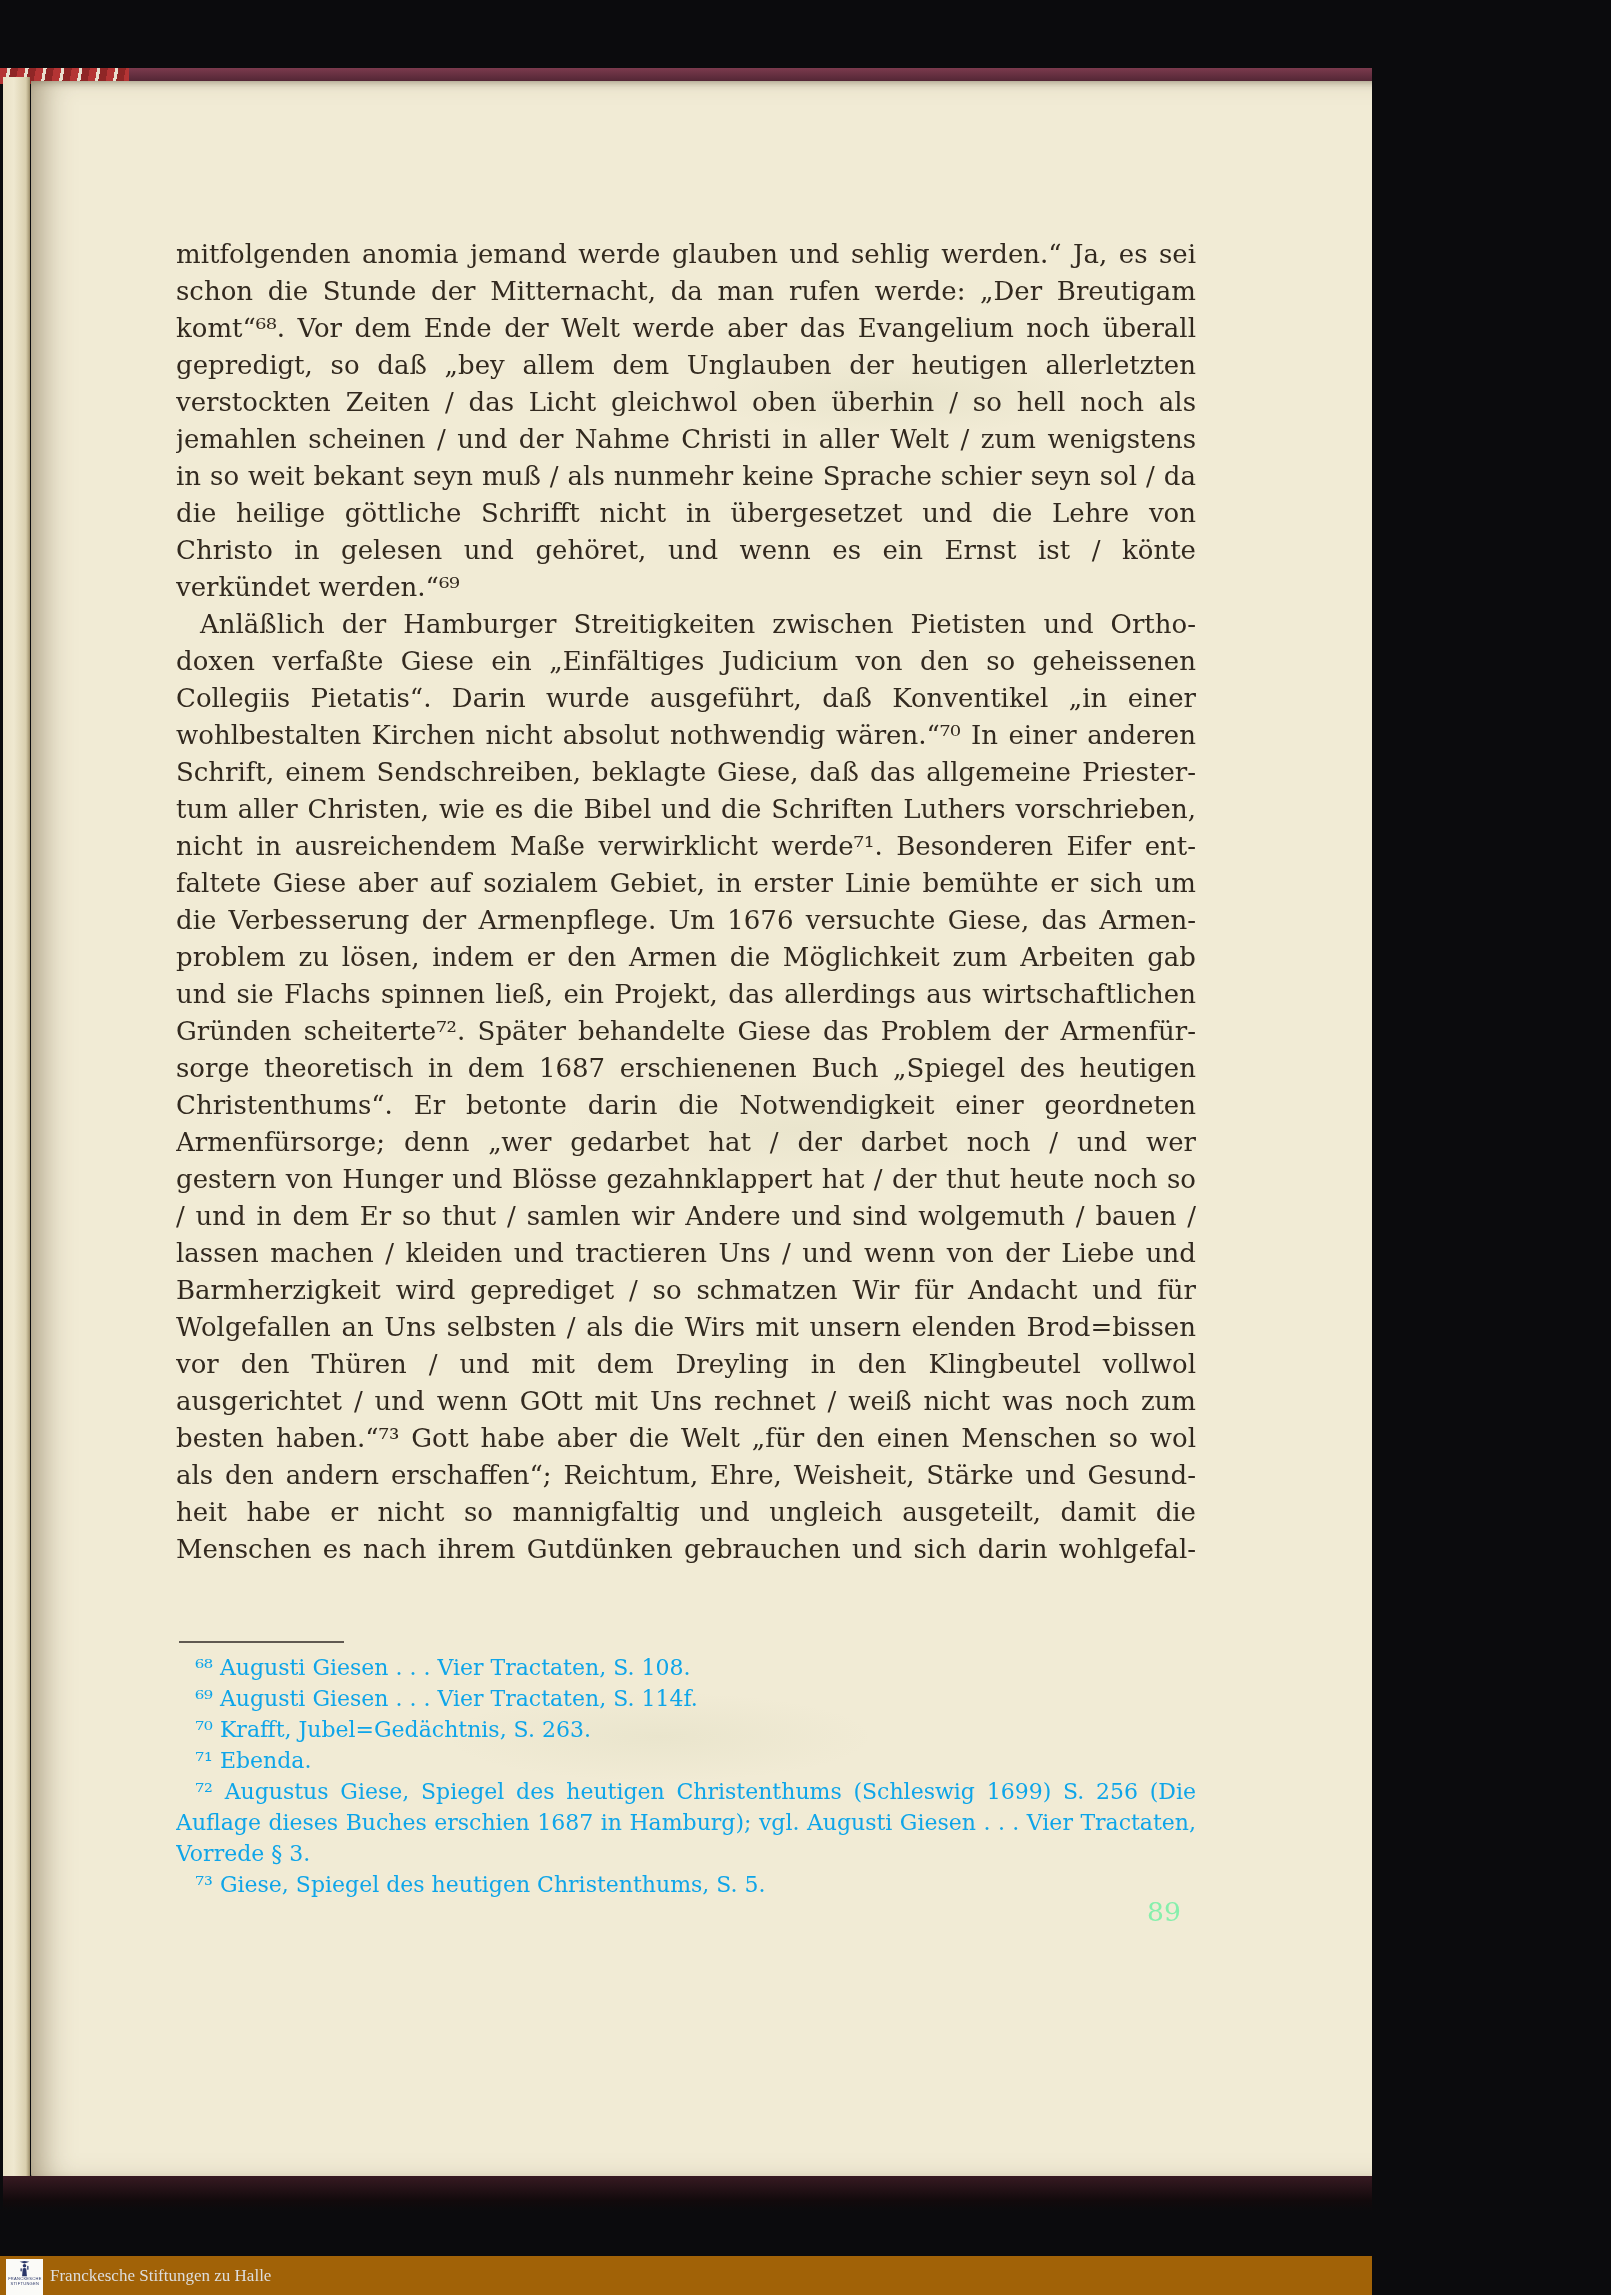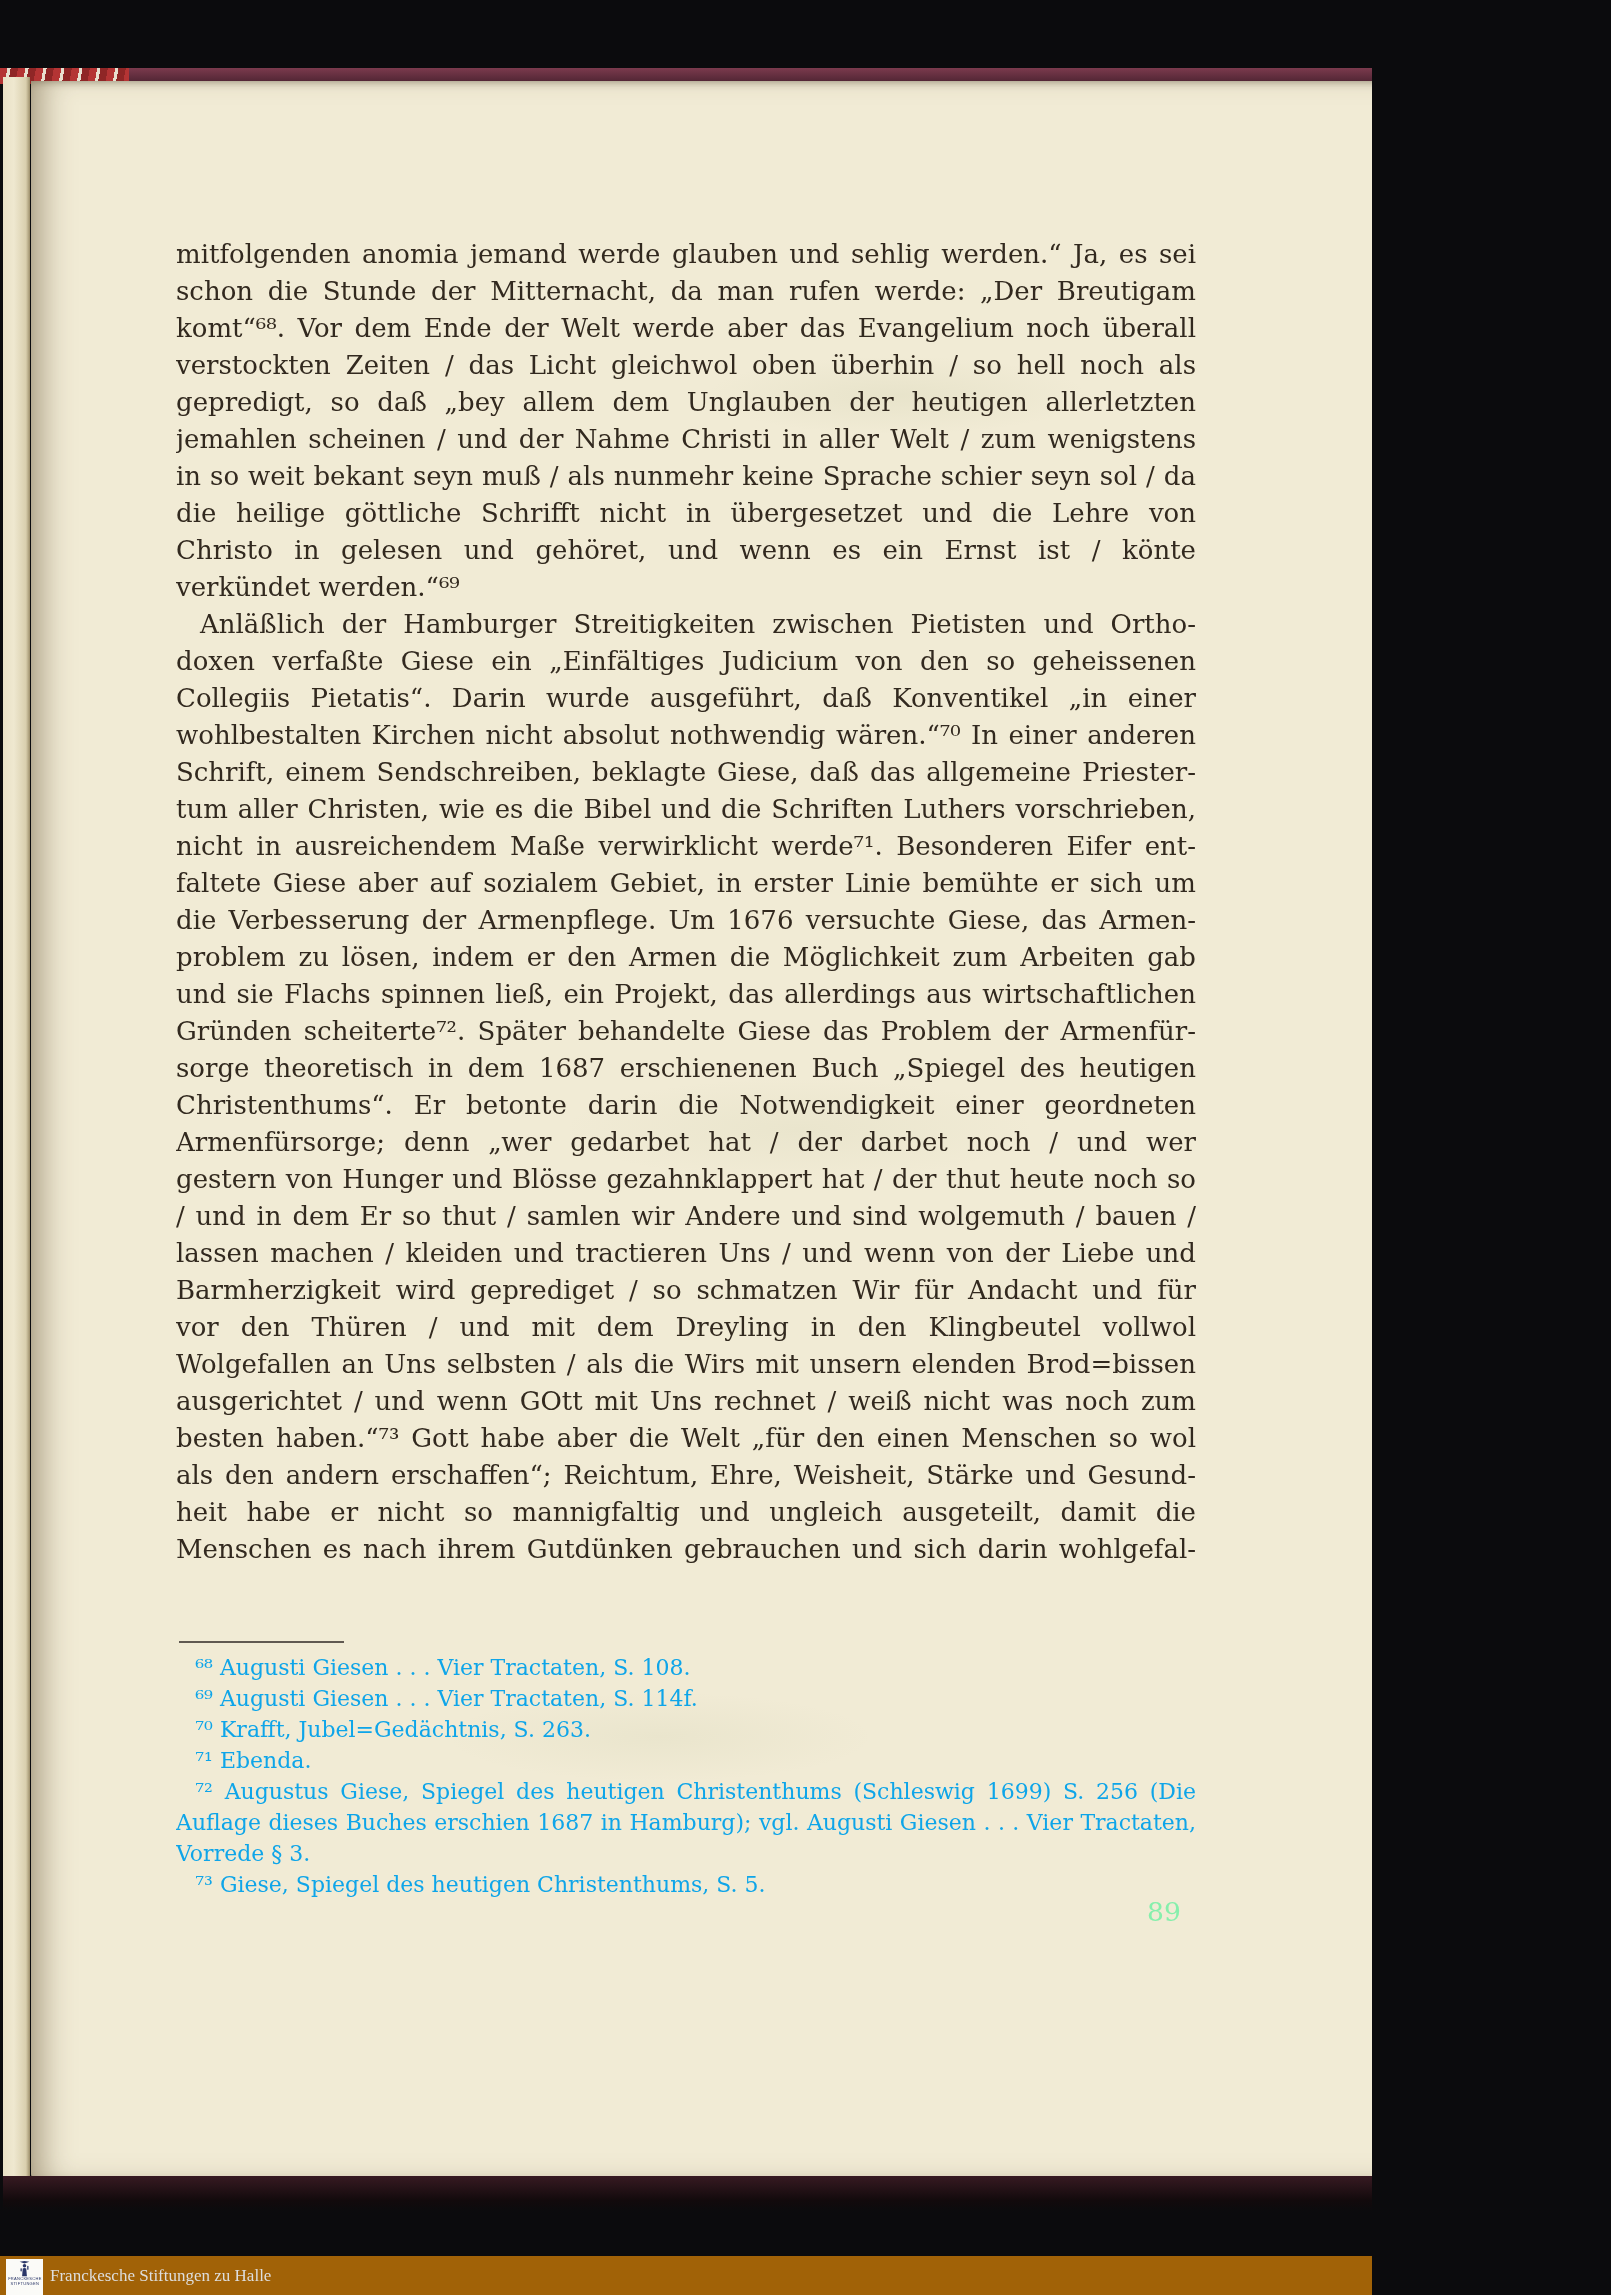--- a/index.html
+++ b/index.html
@@ -73,22 +73,22 @@
     <div class="show-through"></div>
   </div>
 
   <div class="cover-bottom"></div>
 
   <div class="body-text">
 
   <div class="bline al-justify">mitfolgenden anomia jemand werde glauben und sehlig werden.“ Ja, es sei</div>
       <div class="bline al-justify">schon die Stunde der Mitternacht, da man rufen werde: „Der Breutigam</div>
       <div class="bline al-justify">komt“⁶⁸. Vor dem Ende der Welt werde aber das Evangelium noch überall</div>
+      <div class="bline al-justify">gepredigt, so daß „bey allem dem Unglauben der heutigen allerletzten</div>
       <div class="bline al-justify">verstockten Zeiten / das Licht gleichwol oben überhin / so hell noch als</div>
-      <div class="bline al-justify">gepredigt, so daß „bey allem dem Unglauben der heutigen allerletzten</div>
       <div class="bline al-justify">jemahlen scheinen / und der Nahme Christi in aller Welt / zum wenigstens</div>
       <div class="bline al-justify">in so weit bekant seyn muß / als nunmehr keine Sprache schier seyn sol / da</div>
       <div class="bline al-justify">die heilige göttliche Schrifft nicht in übergesetzet und die Lehre von</div>
       <div class="bline al-justify">Christo in gelesen und gehöret, und wenn es ein Ernst ist / könte</div>
       <div class="bline al-left">verkündet werden.“⁶⁹</div>
       <div class="bline al-justify indent">Anläßlich der Hamburger Streitigkeiten zwischen Pietisten und Ortho-</div>
       <div class="bline al-justify">doxen verfaßte Giese ein „Einfältiges Judicium von den so geheissenen</div>
       <div class="bline al-justify">Collegiis Pietatis“. Darin wurde ausgeführt, daß Konventikel „in einer</div>
       <div class="bline al-justify">wohlbestalten Kirchen nicht absolut nothwendig wären.“⁷⁰ In einer anderen</div>
       <div class="bline al-justify">Schrift, einem Sendschreiben, beklagte Giese, daß das allgemeine Priester-</div>
@@ -99,22 +99,22 @@
       <div class="bline al-justify">problem zu lösen, indem er den Armen die Möglichkeit zum Arbeiten gab</div>
       <div class="bline al-justify">und sie Flachs spinnen ließ, ein Projekt, das allerdings aus wirtschaftlichen</div>
       <div class="bline al-justify">Gründen scheiterte⁷². Später behandelte Giese das Problem der Armenfür-</div>
       <div class="bline al-justify">sorge theoretisch in dem 1687 erschienenen Buch „Spiegel des heutigen</div>
       <div class="bline al-justify">Christenthums“. Er betonte darin die Notwendigkeit einer geordneten</div>
       <div class="bline al-justify">Armenfürsorge; denn „wer gedarbet hat / der darbet noch / und wer</div>
       <div class="bline al-justify">gestern von Hunger und Blösse gezahnklappert hat / der thut heute noch so</div>
       <div class="bline al-justify">/ und in dem Er so thut / samlen wir Andere und sind wolgemuth / bauen /</div>
       <div class="bline al-justify">lassen machen / kleiden und tractieren Uns / und wenn von der Liebe und</div>
       <div class="bline al-justify">Barmherzigkeit wird geprediget / so schmatzen Wir für Andacht und für</div>
+      <div class="bline al-justify">Wolgefallen an Uns selbsten / als die Wirs mit unsern elenden Brod=bissen</div>
       <div class="bline al-justify">vor den Thüren / und mit dem Dreyling in den Klingbeutel vollwol</div>
-      <div class="bline al-justify">Wolgefallen an Uns selbsten / als die Wirs mit unsern elenden Brod=bissen</div>
       <div class="bline al-justify">ausgerichtet / und wenn GOtt mit Uns rechnet / weiß nicht was noch zum</div>
       <div class="bline al-justify">besten haben.“⁷³ Gott habe aber die Welt „für den einen Menschen so wol</div>
       <div class="bline al-justify">als den andern erschaffen“; Reichtum, Ehre, Weisheit, Stärke und Gesund-</div>
       <div class="bline al-justify">heit habe er nicht so mannigfaltig und ungleich ausgeteilt, damit die</div>
       <div class="bline al-justify">Menschen es nach ihrem Gutdünken gebrauchen und sich darin wohlgefal-</div>
     </div>
 
   <div class="footnote-rule"></div>
 
   <div class="footnotes">

